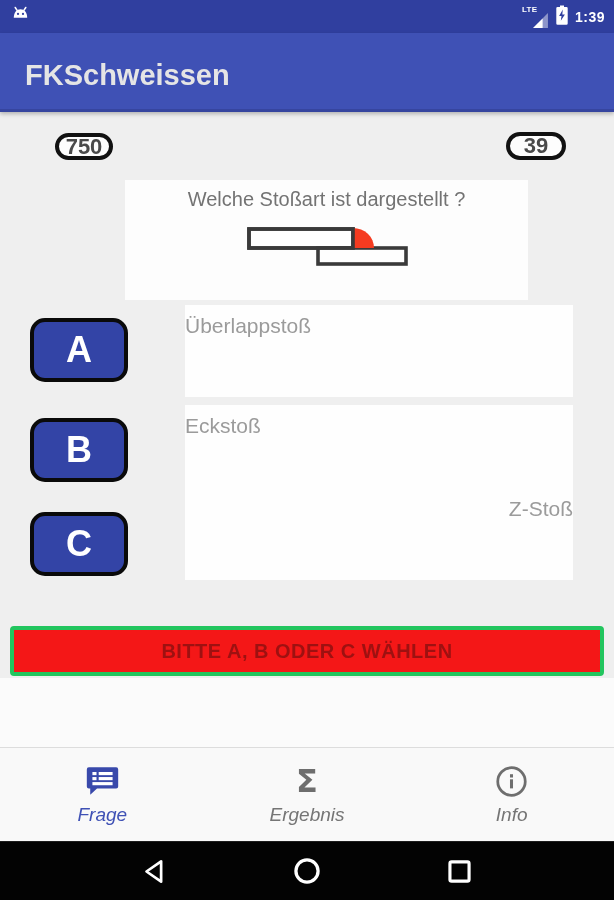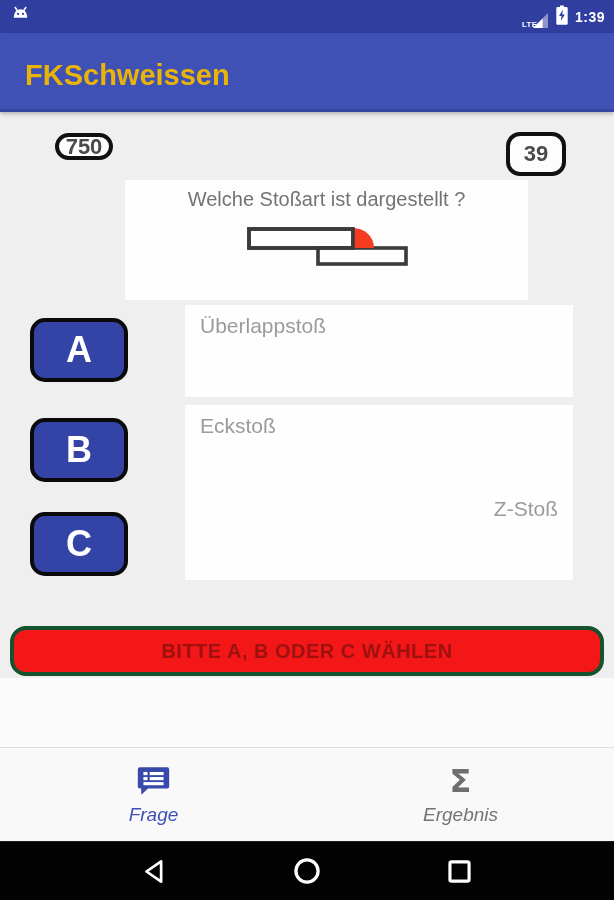--- a/index.html
+++ b/index.html
@@ -9,58 +9,58 @@
   .screen { position:relative; width:614px; height:900px; margin:0 auto;
             background:#EFEFEF; overflow:hidden; }
 
   
   .status-bar { position:absolute; top:0; left:0; right:0; height:33px;
                 background:#303F9F; display:flex; align-items:center;
                 justify-content:space-between; padding:0 9px; }
   .sb-right { display:flex; align-items:center; gap:7px; }
   .signal-wrap { position:relative; width:27px; height:26px; }
   .lte-label { position:absolute; top:1px; left:0; font-size:8px; font-weight:bold;
-               color:#fff; letter-spacing:0.3px;margin-top:15px; }
+               color:#fff; letter-spacing:0.3px; }
   .signal-svg { position:absolute; bottom:1px; right:0; }
   .time { color:#fff; font-weight:bold; font-size:14px; letter-spacing:0.5px; }
 
   
   .app-bar { position:absolute; top:33px; left:0; right:0; height:79px;
              background:#3F51B5; display:flex; align-items:center; padding:0 25px;
              border-bottom:3px solid #36459F; box-shadow:0 2px 4px rgba(0,0,0,0.25); }
-  .app-title { color:#eab308; font-size:29px; font-weight:bold;margin-top:8px; }
+  .app-title { color:#e5e5e5; font-size:29px; font-weight:bold;margin-top:8px; }
 
   
   .badge { position:absolute; background:#FDFDFD; border:4px solid #111;
            border-radius:14px; color:#4A4A4A; font-size:22px; font-weight:bold;
            display:flex; align-items:center; justify-content:center; }
   .badge-left  { left:55px;  top:133px; width:58px; height:27px; }
-  .badge-right { left:506px; top:132px; width:60px; height:44px; }
+  .badge-right { left:506px; top:132px; width:60px; height:28px; }
 
   
   .question-card { position:absolute; left:125px; top:180px; width:403px; height:120px;
                    background:#FDFDFD; }
   .question-text { margin-top:8px; text-align:center; font-size:20px; font-weight:500;
                    color:#737373; }
   .diagram { position:absolute; left:120px; top:44px; }
 
   
   .letter-btn { position:absolute; left:30px; width:98px; height:64px;
                 background:#3344A6; border:4px solid #0A0A0A; border-radius:15px;
                 display:flex; align-items:center; justify-content:center;
                 color:#fff; font-size:36px; font-weight:bold; cursor:pointer; }
   .btn-a { top:318px; } .btn-b { top:418px; } .btn-c { top:512px; }
   .answer-box { position:absolute; left:185px; width:388px; height:92px;
                 background:#FEFEFE; color:#9B9B9B; font-size:21px;
-                padding:9px 15px; }
+                padding:9px 0; }
   .box-a { top:305px; } .box-b { top:405px; } .box-c { top:488px;text-align:right; }
 
   
   .action-button { position:absolute; left:10px; top:626px; width:594px; height:50px;
-                   background:#F41717; border:4px solid #14532d; border-radius:16px;
+                   background:#F41717; border:4px solid #22c55e; border-radius:4px;
                    color:#9E1111; font-weight:bold; font-size:20px; letter-spacing:0.5px;
                    display:flex; align-items:center; justify-content:center; cursor:pointer; }
 
   .lower-strip { position:absolute; left:0; top:678px; width:614px; height:69px;
                  background:#FBFBFB; }
 
   
   .tab-bar { position:absolute; top:747px; left:0; right:0; height:94px;
              background:#F9F9F9; border-top:1px solid #DDDDDD; display:flex; }
   .tab { flex:1; display:flex; flex-direction:column; align-items:center;
@@ -157,20 +157,30 @@
         </svg>
       </span>
       <span class="tab-label">Frage</span>
     </div>
     <div class="tab">
       <span class="tab-icon">
         <span class="sigma-glyph">Σ</span>
       </span>
       <span class="tab-label">Ergebnis</span>
     </div>
+    <div class="tab">
+      <span class="tab-icon">
+        <svg viewBox="0 0 24 24" width="33" height="33">
+          <circle cx="12" cy="12" r="10" fill="none" stroke="#6E6E6E" stroke-width="2"></circle>
+          <rect x="10.9" y="10.4" width="2.2" height="6.6" fill="#6E6E6E"></rect>
+          <rect x="10.9" y="6.7" width="2.2" height="2.4" fill="#6E6E6E"></rect>
+        </svg>
+      </span>
+      <span class="tab-label">Info</span>
+    </div>
   </div>
 
   <div class="nav-bar">
     <span class="nav-btn">
       <svg viewBox="0 0 24 24" width="27" height="27">
         <path d="M17 3 L17 21 L4 12 Z" fill="none" stroke="#fff" stroke-width="2.4" stroke-linejoin="round"></path>
       </svg>
     </span>
     <span class="nav-btn">
       <svg viewBox="0 0 24 24" width="28" height="28">

